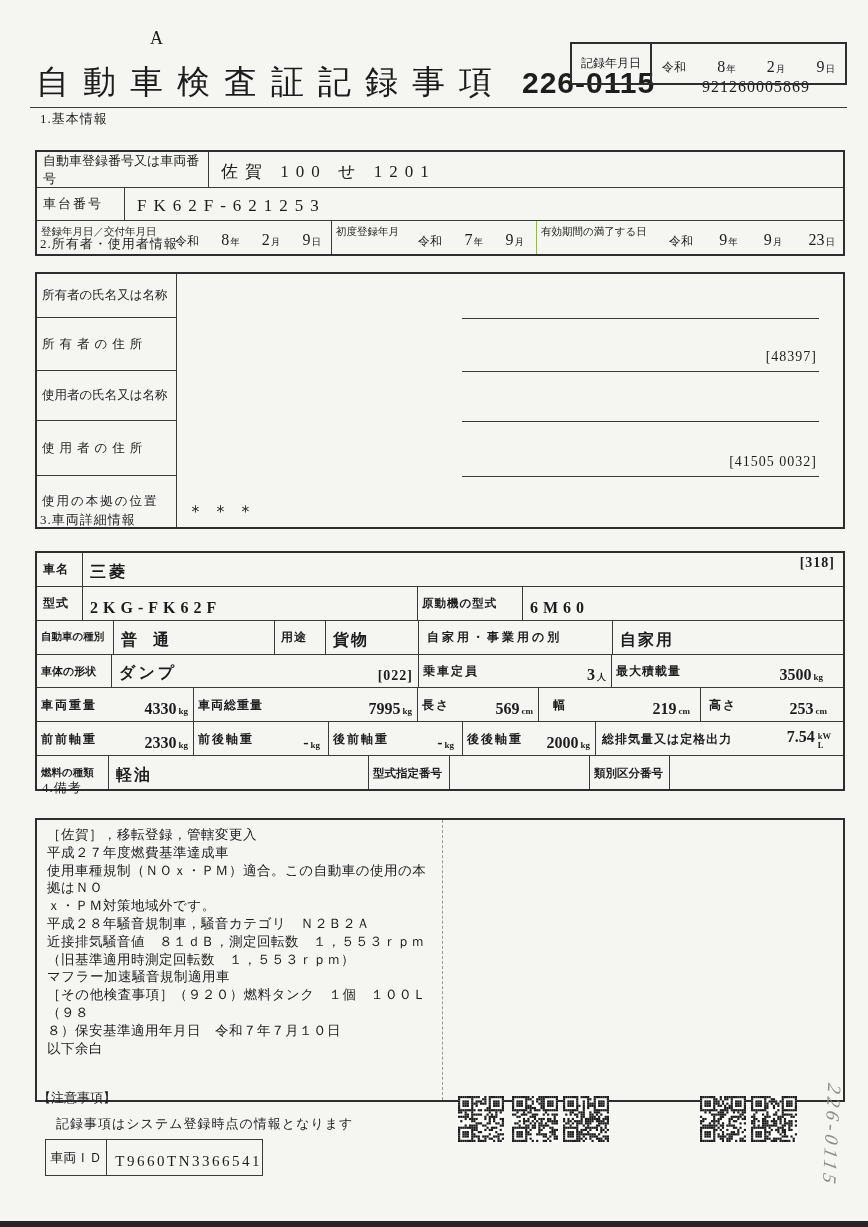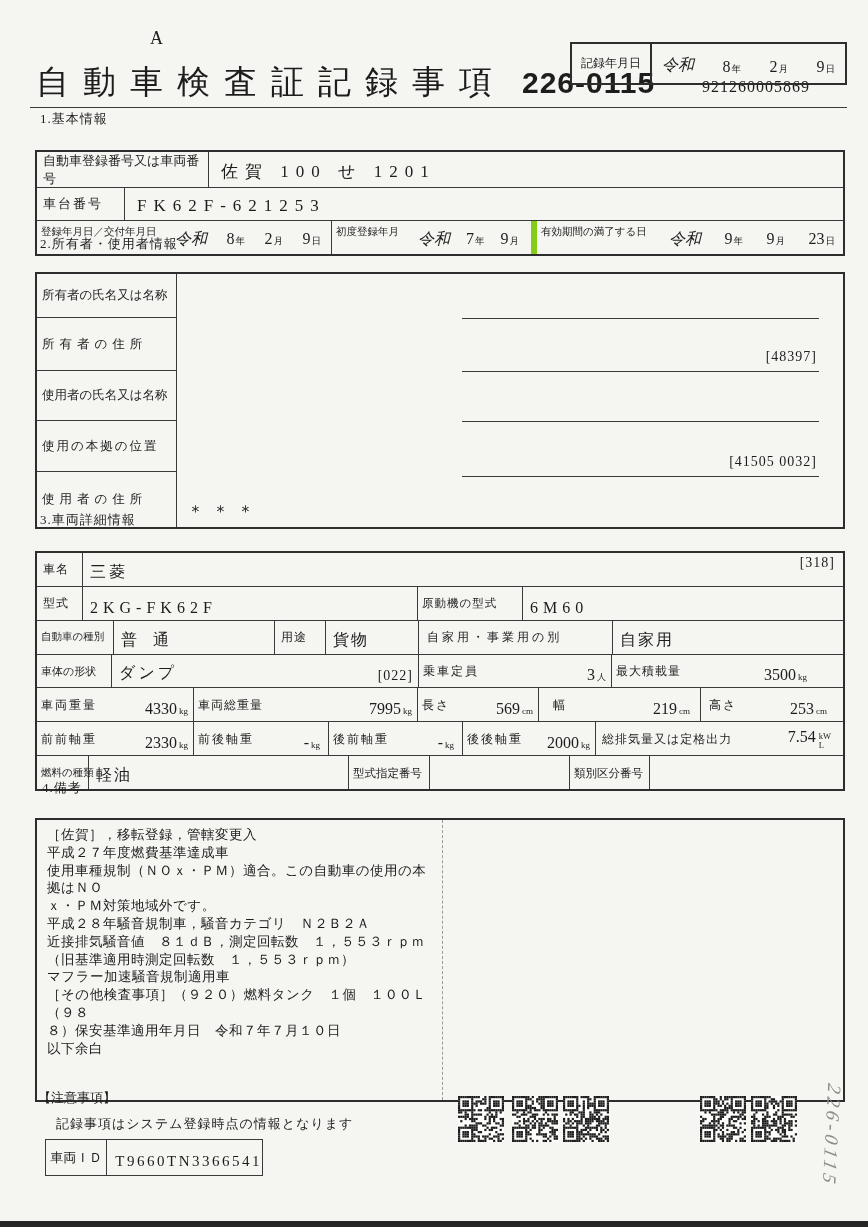--- a/index.html
+++ b/index.html
@@ -2,33 +2,33 @@
 <html><head>
 <meta charset="utf-8">
 <style>
   html,body{margin:0;padding:0;background:#e8e8e6;}
   #page{position:relative;width:868px;height:1227px;background:#f5f5f2;
         font-family:"Liberation Serif","DejaVu Serif",serif;color:#1d1d1d;overflow:hidden;}
   .abs{position:absolute;}
   .box{position:absolute;border:2px solid #2e2e2e;box-sizing:border-box;background:transparent;margin-top:24px;}
   .sec-title{position:absolute;font-size:13px;letter-spacing:1px;}
   
-  .vrow{display:flex;border-bottom:1px solid #3a3a3a;box-sizing:border-box;}
+  .vrow{display:flex;border-bottom:1px solid #3a3a3a;box-sizing:border-box;font-weight:bold;}
   .vrow:last-child{border-bottom:none;}
   .cell{position:relative;display:flex;align-items:flex-end;box-sizing:border-box;border-right:1px solid #3a3a3a;}
   .cell.nb{border-right:none;}
   .cl{position:absolute;top:50%;transform:translateY(-50%);left:4px;font-size:12px;white-space:nowrap;letter-spacing:1px;}
   .cv{margin-left:auto;display:flex;align-items:baseline;padding:0 5px 3px 0;}
   .cv.left{margin-left:0;padding-left:7px;}
   .n{font-size:16px;}
   .u{font-size:9px;margin-left:2px;}
   .code{font-size:14px;letter-spacing:1px;}
   
   .dval{display:flex;align-items:baseline;}
-  .dval .era{font-size:16px;font-style:italic;}
+  .dval .era{font-size:12px;}
   .dval .dnum{font-size:16px;}
   .dval .dunit{font-size:9.5px;margin-left:1px;}
   .ustack{display:inline-flex;flex-direction:column;align-items:flex-start;font-size:8.5px;line-height:8.5px;margin-left:3px;transform:translateY(-3px);}
   
   .s2cell{width:140px;box-sizing:border-box;border-right:1.5px solid #3a3a3a;border-bottom:1.5px solid #3a3a3a;
           display:flex;align-items:center;padding-left:5px;font-size:12.5px;white-space:nowrap;}
   .s2cell:last-child{border-bottom:none;}
   .s2line{position:absolute;left:425px;width:357px;border-top:1.5px solid #3a3a3a;}
   .qr{position:absolute;width:46px;height:46px;}
   .remark-line{font-size:13.5px;line-height:17.8px;letter-spacing:0.5px;white-space:pre-wrap;}
@@ -68,21 +68,21 @@
     <div style="height:35px;display:flex;">
       <div style="width:295px;position:relative;border-right:1px solid #3a3a3a;box-sizing:border-box;">
         <span style="position:absolute;left:4px;top:4px;font-size:10.5px;">登録年月日／交付年月日</span>
         <div class="dval" style="position:absolute;left:138px;right:10px;bottom:4px;justify-content:space-between;">
           <span class="era">令和</span>
           <span><span class="dnum">8</span><span class="dunit">年</span></span>
           <span><span class="dnum">2</span><span class="dunit">月</span></span>
           <span><span class="dnum">9</span><span class="dunit">日</span></span>
         </div>
       </div>
-      <div style="width:205px;position:relative;border-right:6px solid #84cc16;box-sizing:border-box;text-align:right;">
+      <div style="width:205px;position:relative;border-right:1px solid #84cc16;box-sizing:border-box;text-align:right;">
         <span style="position:absolute;left:4px;top:4px;font-size:10.5px;">初度登録年月</span>
         <div class="dval" style="position:absolute;left:86px;right:12px;bottom:4px;justify-content:space-between;">
           <span class="era">令和</span>
           <span><span class="dnum">7</span><span class="dunit">年</span></span>
           <span><span class="dnum">9</span><span class="dunit">月</span></span>
         </div>
       </div>
       <div style="flex:1;position:relative;">
         <span style="position:absolute;left:4px;top:4px;font-size:10.5px;">有効期間の満了する日</span>
         <div class="dval" style="position:absolute;left:132px;right:8px;bottom:4px;justify-content:space-between;">
@@ -94,22 +94,22 @@
       </div>
     </div>
   </div>
 
   <div class="sec-title" style="left:40px;top:235px;">2.所有者・使用者情報</div>
   <div class="box" style="left:35px;top:248px;width:810px;height:257px;">
     <div style="display:flex;flex-direction:column;height:100%;width:140px;">
       <div class="s2cell" style="height:44px;">所有者の氏名又は名称</div>
       <div class="s2cell" style="height:53px;letter-spacing:5px;">所有者の住所</div>
       <div class="s2cell" style="height:50px;">使用者の氏名又は名称</div>
+      <div class="s2cell" style="height:55px;letter-spacing:5px;">使用者の住所</div>
       <div class="s2cell" style="flex:1;letter-spacing:2px;">使用の本拠の位置</div>
-      <div class="s2cell" style="height:55px;letter-spacing:5px;">使用者の住所</div>
     </div>
     <div class="s2line" style="top:44px;"></div>
     <div class="s2line" style="top:97px;"></div>
     <div class="s2line" style="top:147px;"></div>
     <div class="s2line" style="top:202px;"></div>
     <div class="abs code" style="right:26px;top:75px;">[48397]</div>
     <div class="abs code" style="right:26px;top:180px;">[41505 0032]</div>
     <div class="abs" style="left:150px;top:226px;font-size:17px;letter-spacing:8px;">＊＊＊</div>
   </div>
 
@@ -188,21 +188,21 @@
       </div>
       <div class="cell" style="width:193px;">
           <span class="cl" style="letter-spacing:2px;">乗車定員</span>
         <div class="cv">
             <span class="n">3</span>
             <span class="u">人</span>
           </div>
       </div>
       <div class="cell nb" style="flex:1;">
           <span class="cl">最大積載量</span>
-        <div class="cv" style="padding-right:36px;">
+        <div class="cv" style="padding-right:20px;">
             <span class="n">3500</span>
             <span class="u">kg</span>
           </div>
       </div>
     </div>
 
     <div class="vrow" style="flex:1;">
       <div class="cell" style="width:157px;">
           <span class="cl" style="letter-spacing:2px;">車両重量</span>
         <div class="cv">
@@ -275,21 +275,21 @@
             <span class="n">7.54</span>
           <span class="ustack">
               <span>kW</span>
               <span>L</span>
             </span>
         </div>
       </div>
     </div>
 
     <div class="vrow" style="flex:1;">
-      <div class="cell" style="width:52px;">
+      <div class="cell" style="width:72px;">
           <span class="cl" style="font-size:10.5px;letter-spacing:0;">燃料の種類</span>
         </div>
       <div class="cell" style="width:260px;">
           <div class="cv left" style="letter-spacing:2px;">
             <span class="n">軽油</span>
           </div>
         </div>
       <div class="cell" style="width:81px;">
           <span class="cl" style="font-size:11.5px;letter-spacing:0;">型式指定番号</span>
         </div>

